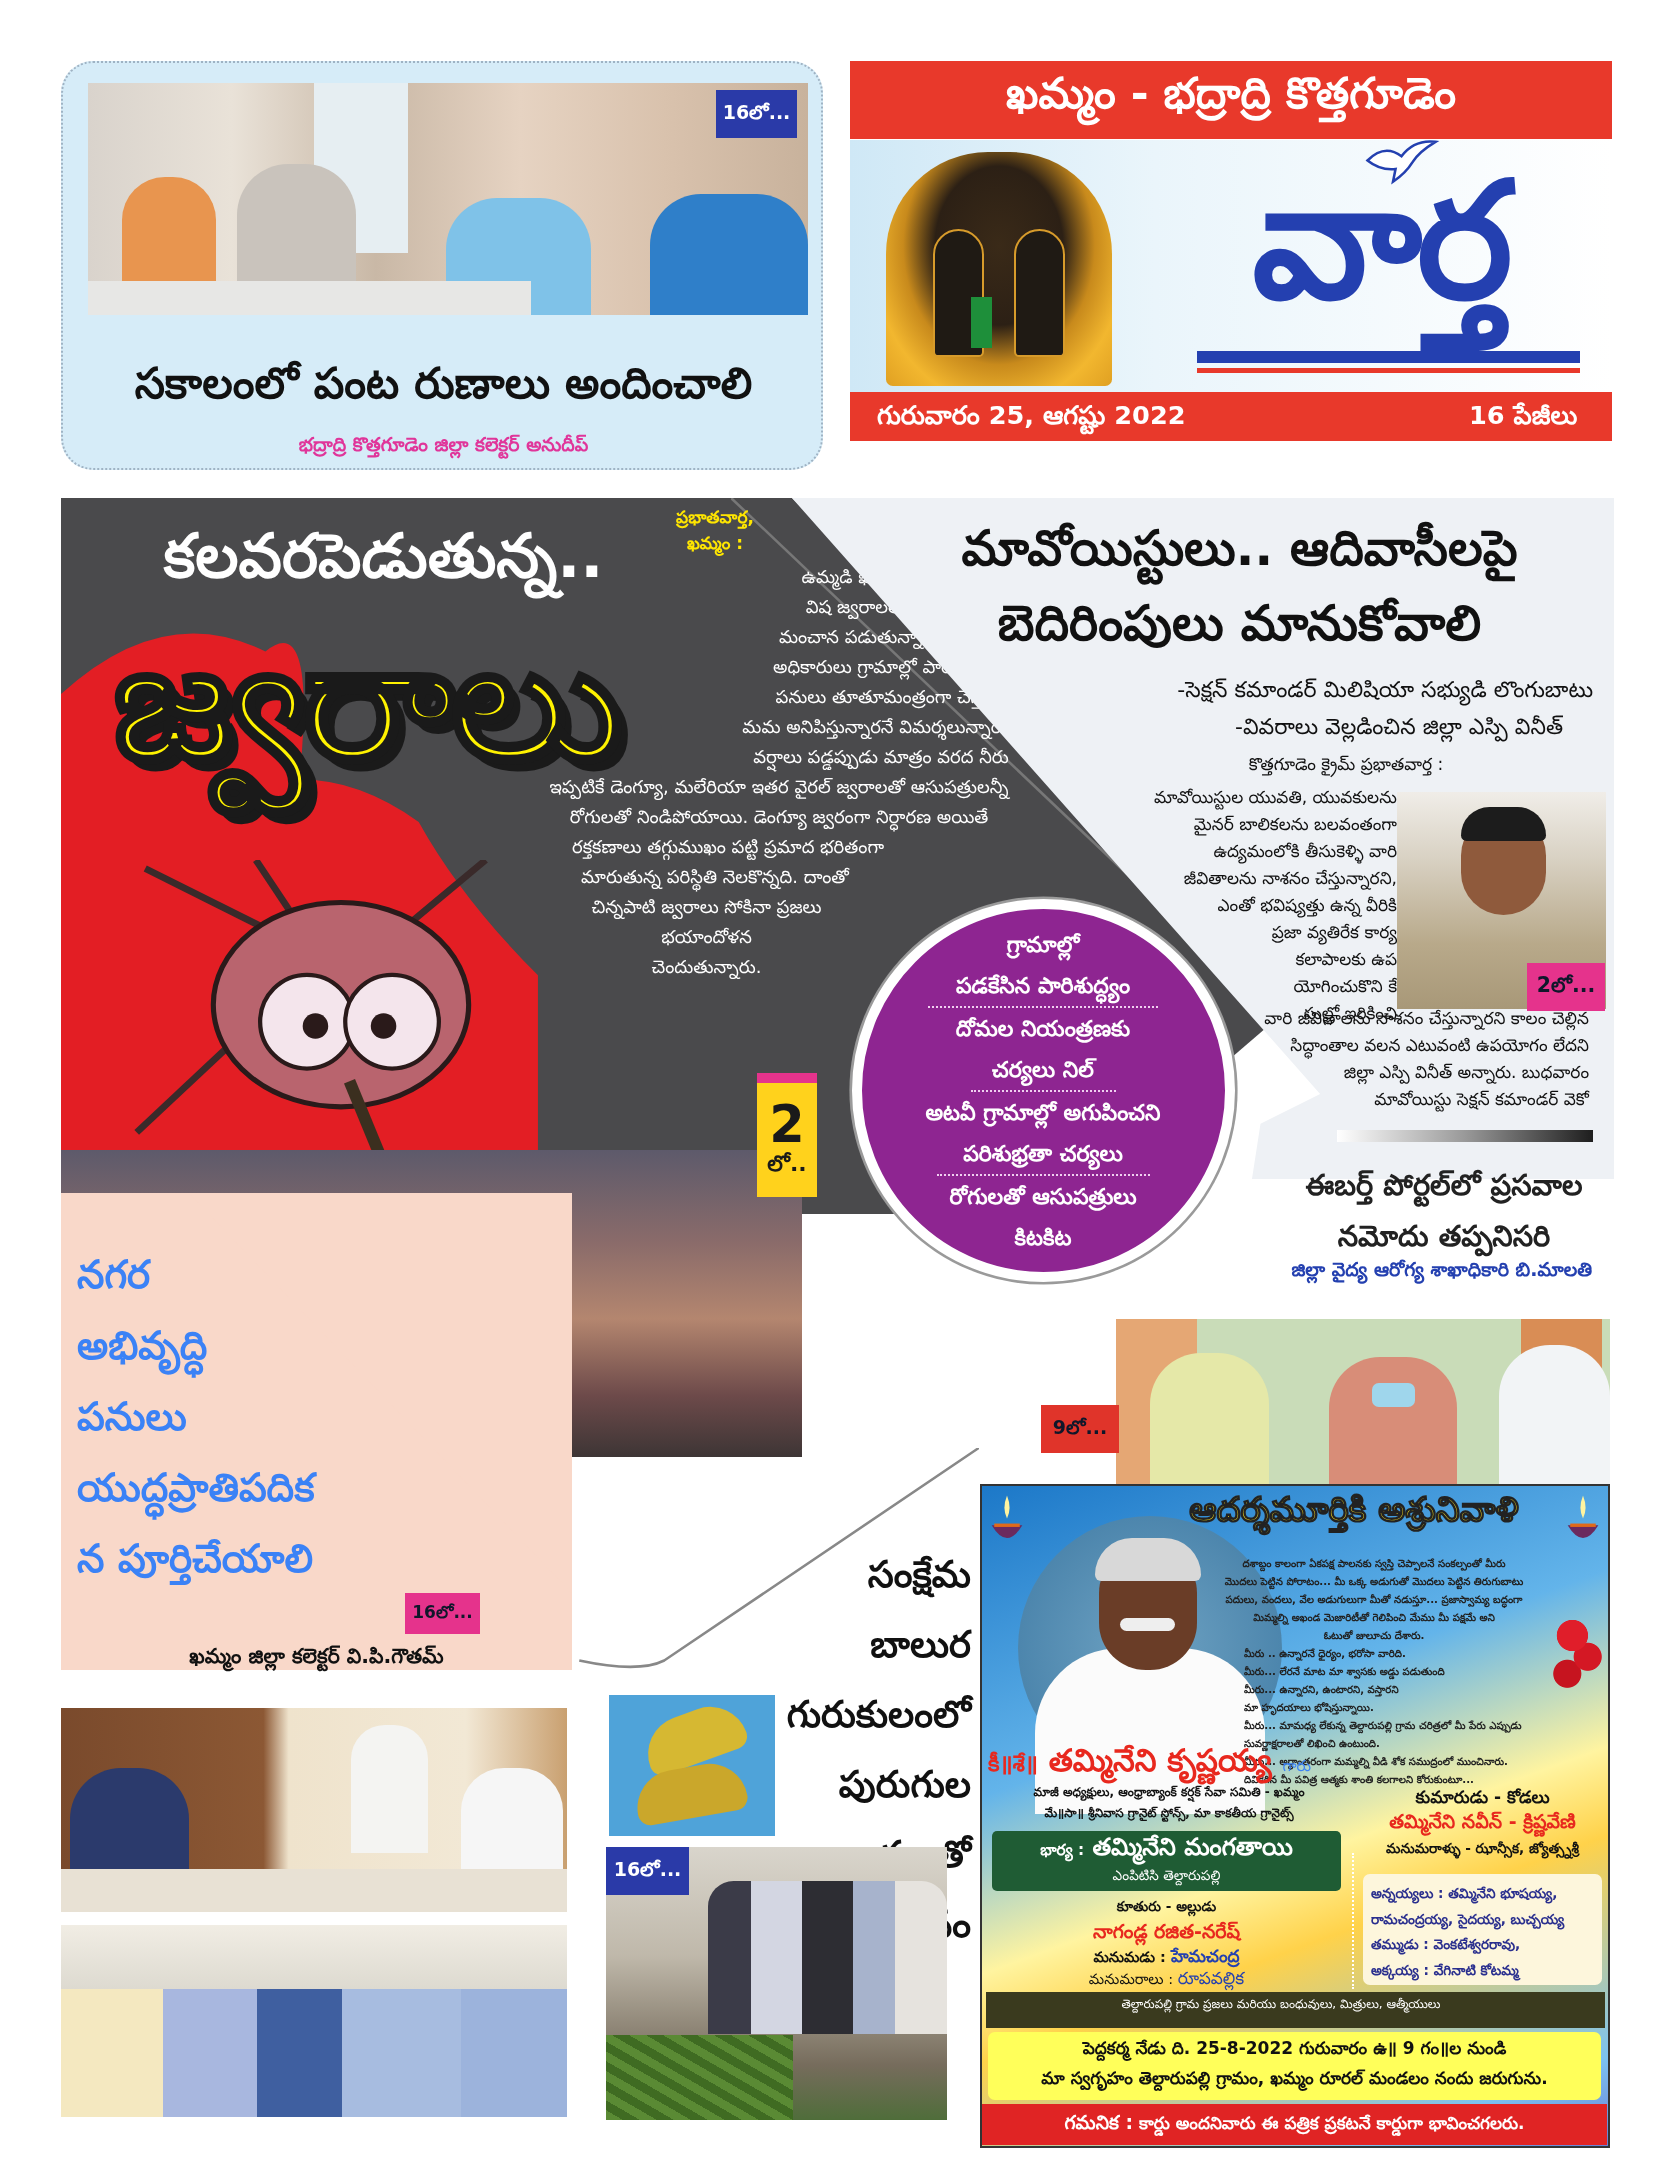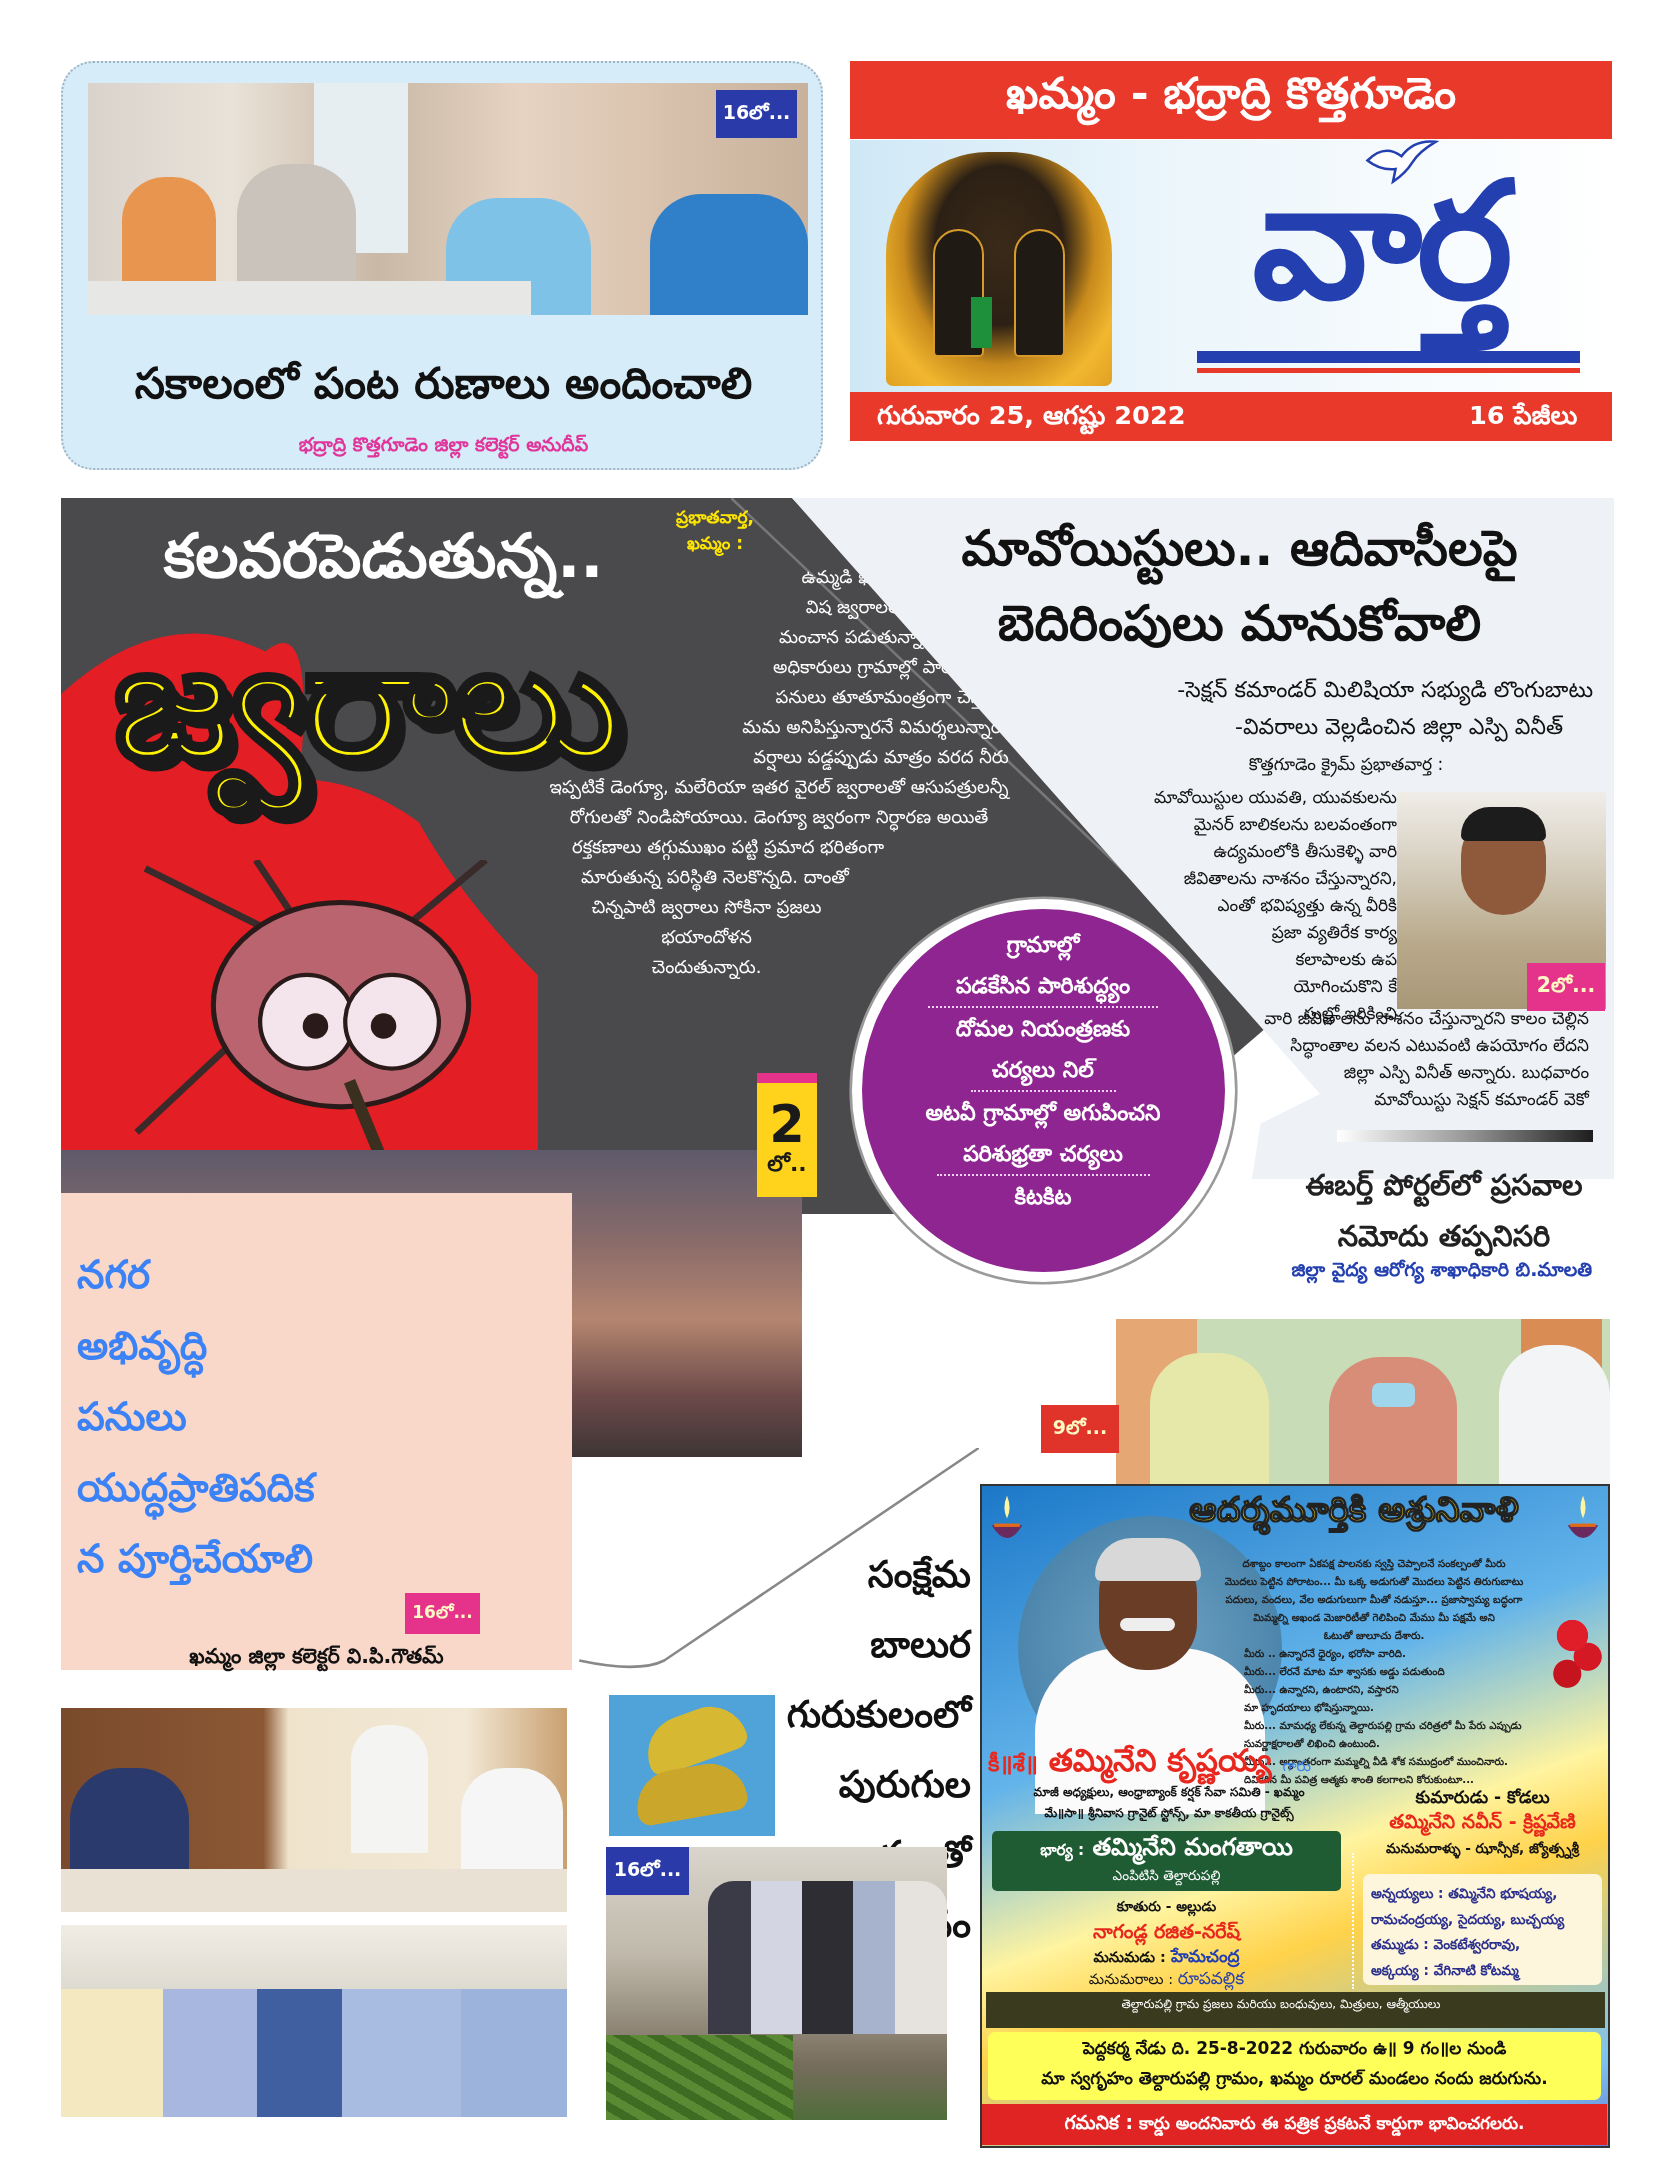--- a/index.html
+++ b/index.html
@@ -13,21 +13,21 @@
   #teaser-box { left: 61px; top: 61px; width: 762px; height: 409px; background: #d6ecf8; border-radius: 32px; border: 2.6px dotted #9fb3c4; }
   #teaser-photo { left: 88px; top: 83px; width: 720px; height: 232px;
     background: linear-gradient(90deg, #d9d3cc 0%, #e9e2d8 20%, #c9b8a6 40%, #e6d3c2 60%, #d9c2ad 80%, #c8b29c 100%); }
   #teaser-photo .p1 { position:absolute; left:34px; top:94px; width:94px; height:138px; background:#e8954f; border-radius:43px 43px 0 0; }
   #teaser-photo .p2 { position:absolute; left:149px; top:81px; width:119px; height:151px; background:#c9c3bc; border-radius:51px 51px 0 0; }
   #teaser-photo .p3 { position:absolute; left:226px; top:0; width:94px; height:170px; background:#e6eef2; }
   #teaser-photo .p4 { position:absolute; left:358px; top:115px; width:145px; height:117px; background:#7fc2e8; border-radius:51px 51px 0 0; }
   #teaser-photo .p5 { position:absolute; left:562px; top:111px; width:158px; height:121px; background:#2f7fc9; border-radius:51px 51px 0 0; }
   #teaser-photo .table { position:absolute; left:0; bottom:0; width:443px; height:34px; background:#e7e7e5; }
   .badge-blue { position: absolute; background: #2a3aa8; color: #fff; font-weight: bold; font-family: "DejaVu Sans", sans-serif; display:flex; align-items:center; justify-content:center; }
-  .badge-pink { position: absolute; background: #e5338c; color: #fef9c3; font-weight: bold; display:flex; align-items:center; justify-content:center; }
+  .badge-pink { position: absolute; background: #e5338c; color: #0f172a; font-weight: bold; display:flex; align-items:center; justify-content:center; }
   #teaser-badge { left: 716px; top: 90px; width: 81px; height: 48px; font-size: 19px; }
   #teaser-headline { left: 77px; top: 358px; width: 733px; text-align: center; font-size: 43px; font-weight: bold; color: #111; }
   #teaser-sub { left: 77px; top: 433px; width: 733px; text-align: center; font-size: 19px; font-weight: bold; color: #e0359a; }
 
   
   #mast-top { left: 850px; top: 61px; width: 762px; height: 78px; background: #e8392b; }
   #mast-top-text { left: 850px; top: 68px; width: 762px; text-align: center; font-size: 43px; font-weight: bold; color: #fff; }
   #mast-mid { left: 850px; top: 140px; width: 762px; height: 252px; background: linear-gradient(90deg, #cfe8f6 0%, #eaf5fb 40%, #ffffff 100%); }
   #temple { left: 886px; top: 152px; width: 226px; height: 234px; background: radial-gradient(ellipse at 50% 40%, #3a2a18 0%, #2c2015 40%, #c88a1c 60%, #f2b72f 80%, #e0a022 100%); border-radius: 102px 102px 6.8px 6.8px; }
   #temple .g1 { position:absolute; left:47px; top:77px; width:51px; height:128px; background:#1f1a14; border-radius:25.6px 25.6px 5.1px 5.1px; border: 2.6px solid #d79b2b; }
@@ -253,20 +253,21 @@
 <div id="purple-lines" class="abs">
   <span class="ln">గ్రామాల్లో</span>
   <span class="ln">పడకేసిన పారిశుద్ధ్యం</span>
   <span class="sep"></span>
   <span class="ln">దోమల నియంత్రణకు</span>
   <span class="ln">చర్యలు నిల్</span>
   <span class="sep" style="width:145px"></span>
   <span class="ln">అటవీ గ్రామాల్లో అగుపించని</span>
   <span class="ln">పరిశుభ్రతా చర్యలు</span>
   <span class="sep" style="width:213px"></span>
+  <span class="ln">రోగులతో ఆసుపత్రులు</span>
   <span class="ln">కిటకిట</span>
 </div>
 
 <svg id="maoist-bg" class="abs" viewBox="0 0 965 800" preserveAspectRatio="none">
   <polygon points="0,0 965,0 965,800 540,800 550,735 620,700 0,0" fill="#eef1f5"></polygon>
 </svg>
 <div id="maoist-headline" class="abs">
   <span style="display:block">మావోయిస్టులు.. ఆదివాసీలపై</span>
   <span style="display:block">బెదిరింపులు మానుకోవాలి</span>
 </div>

